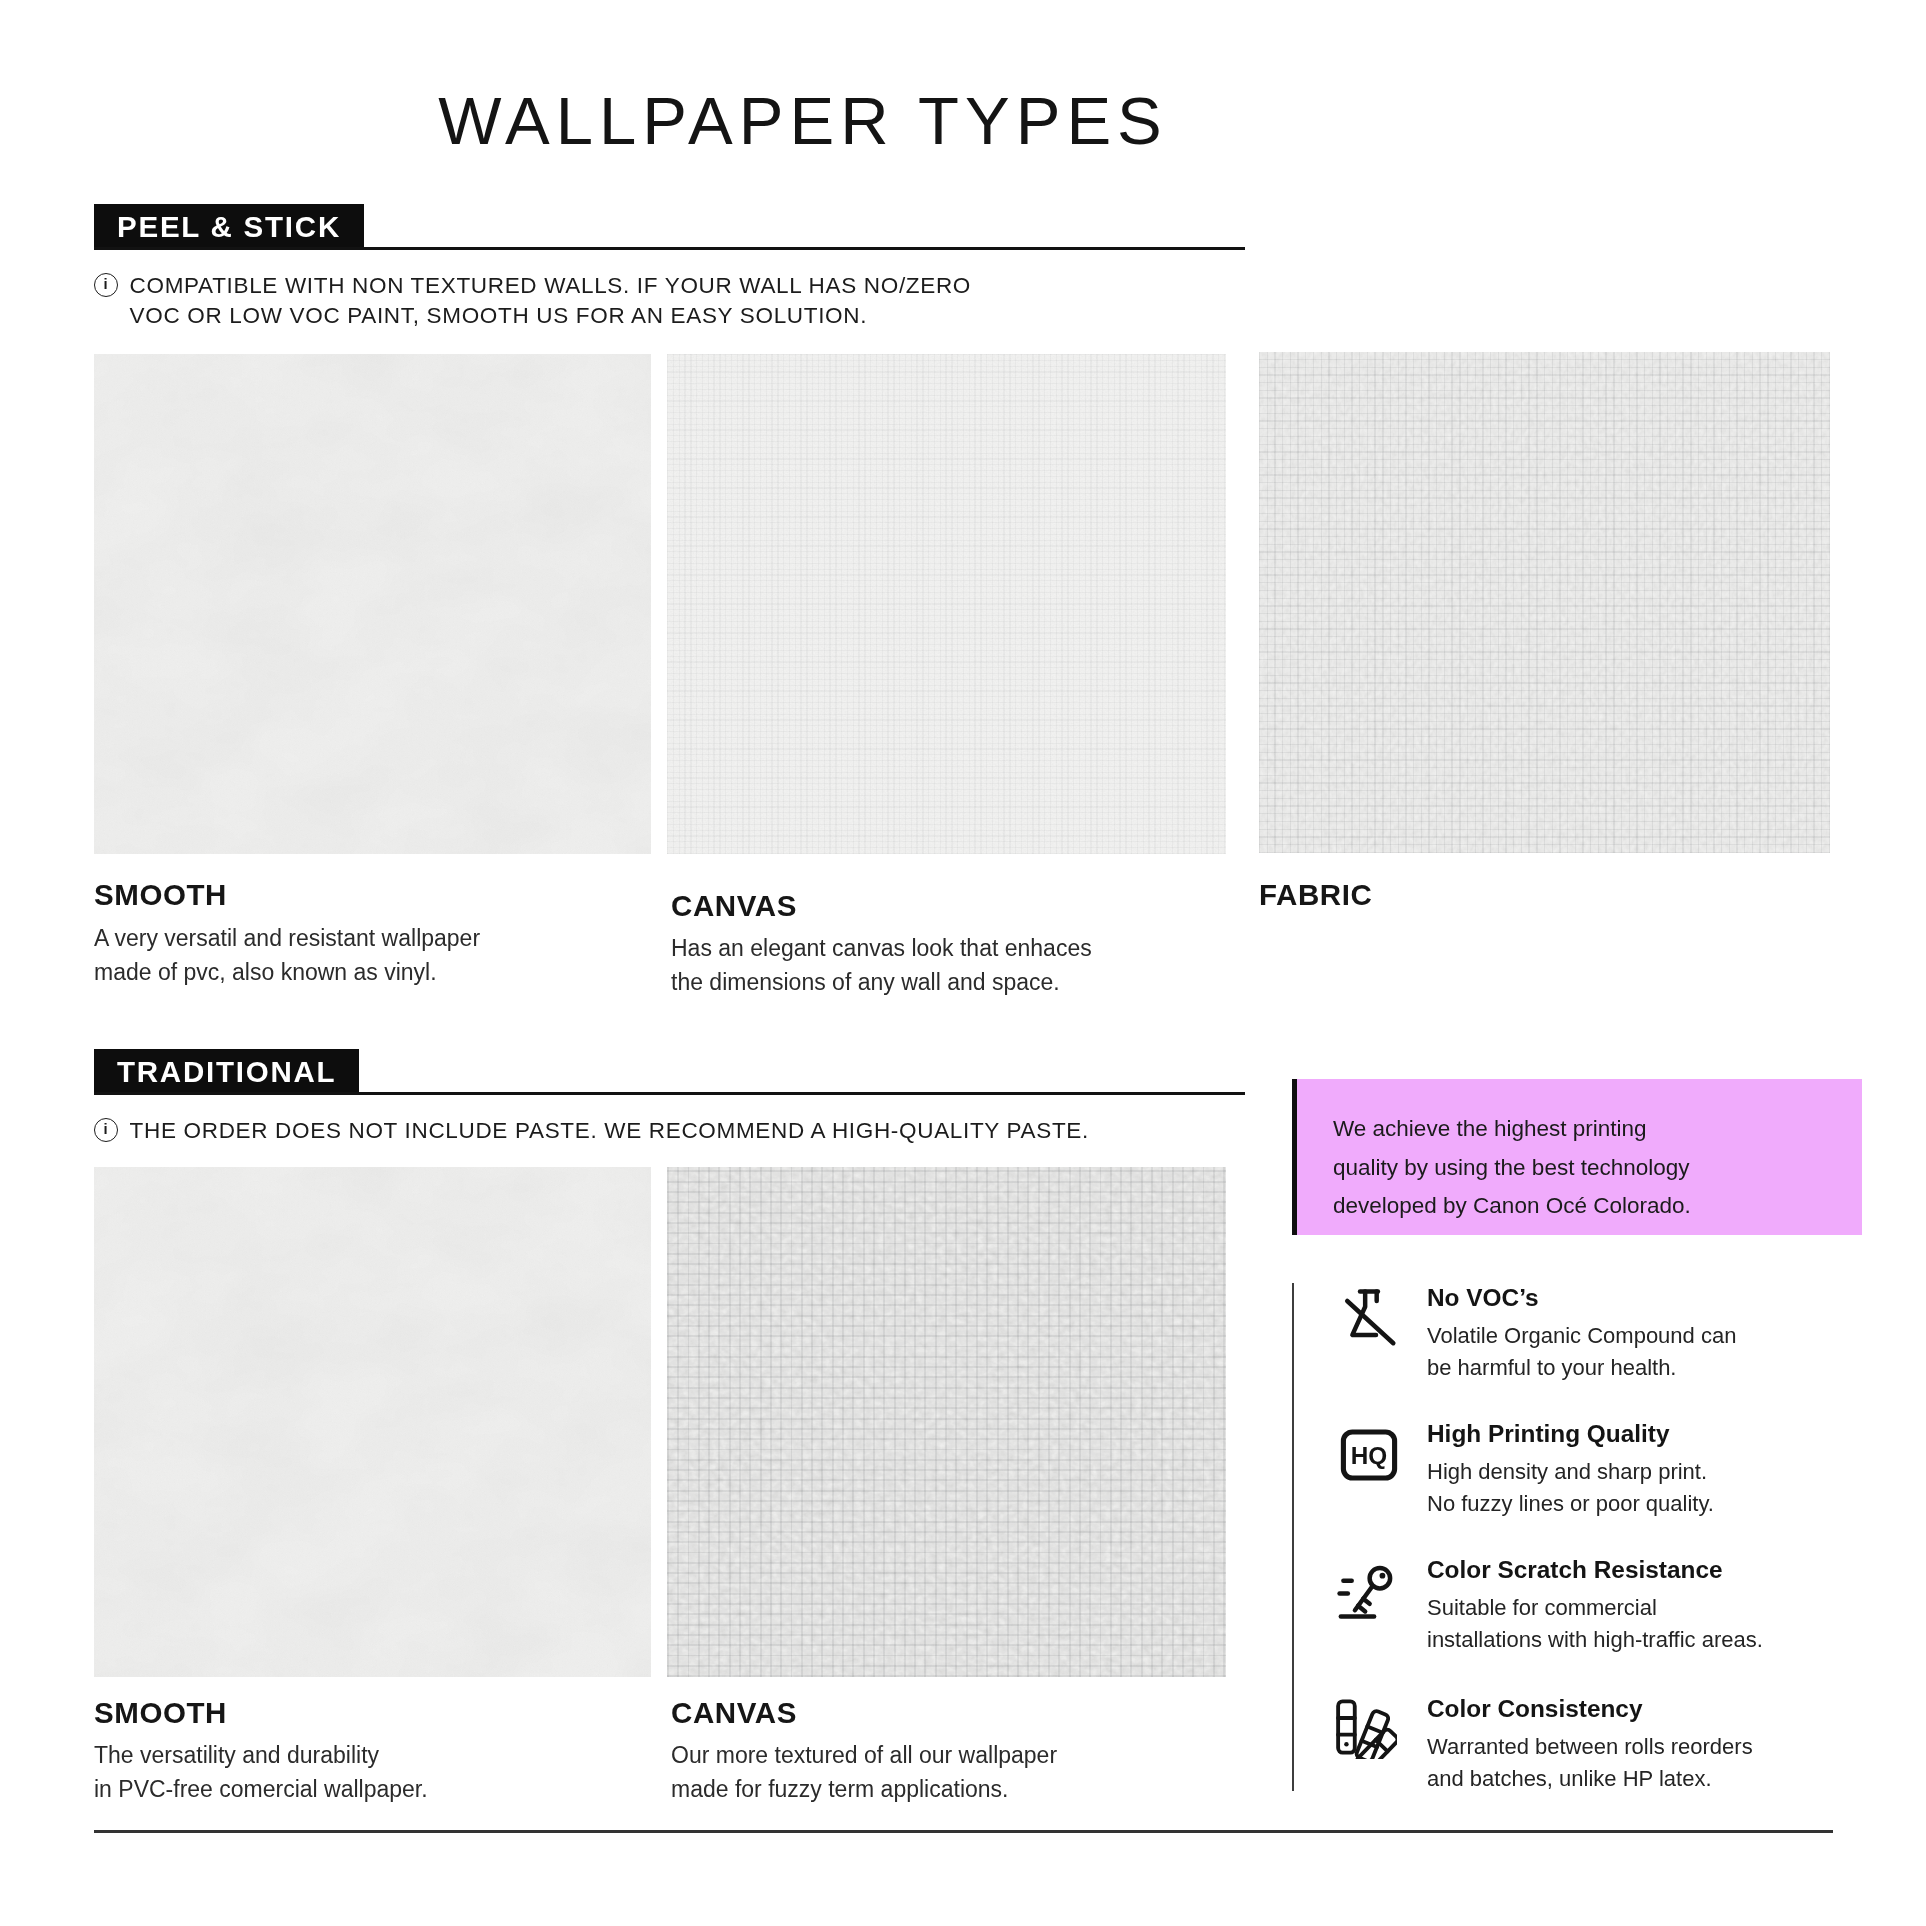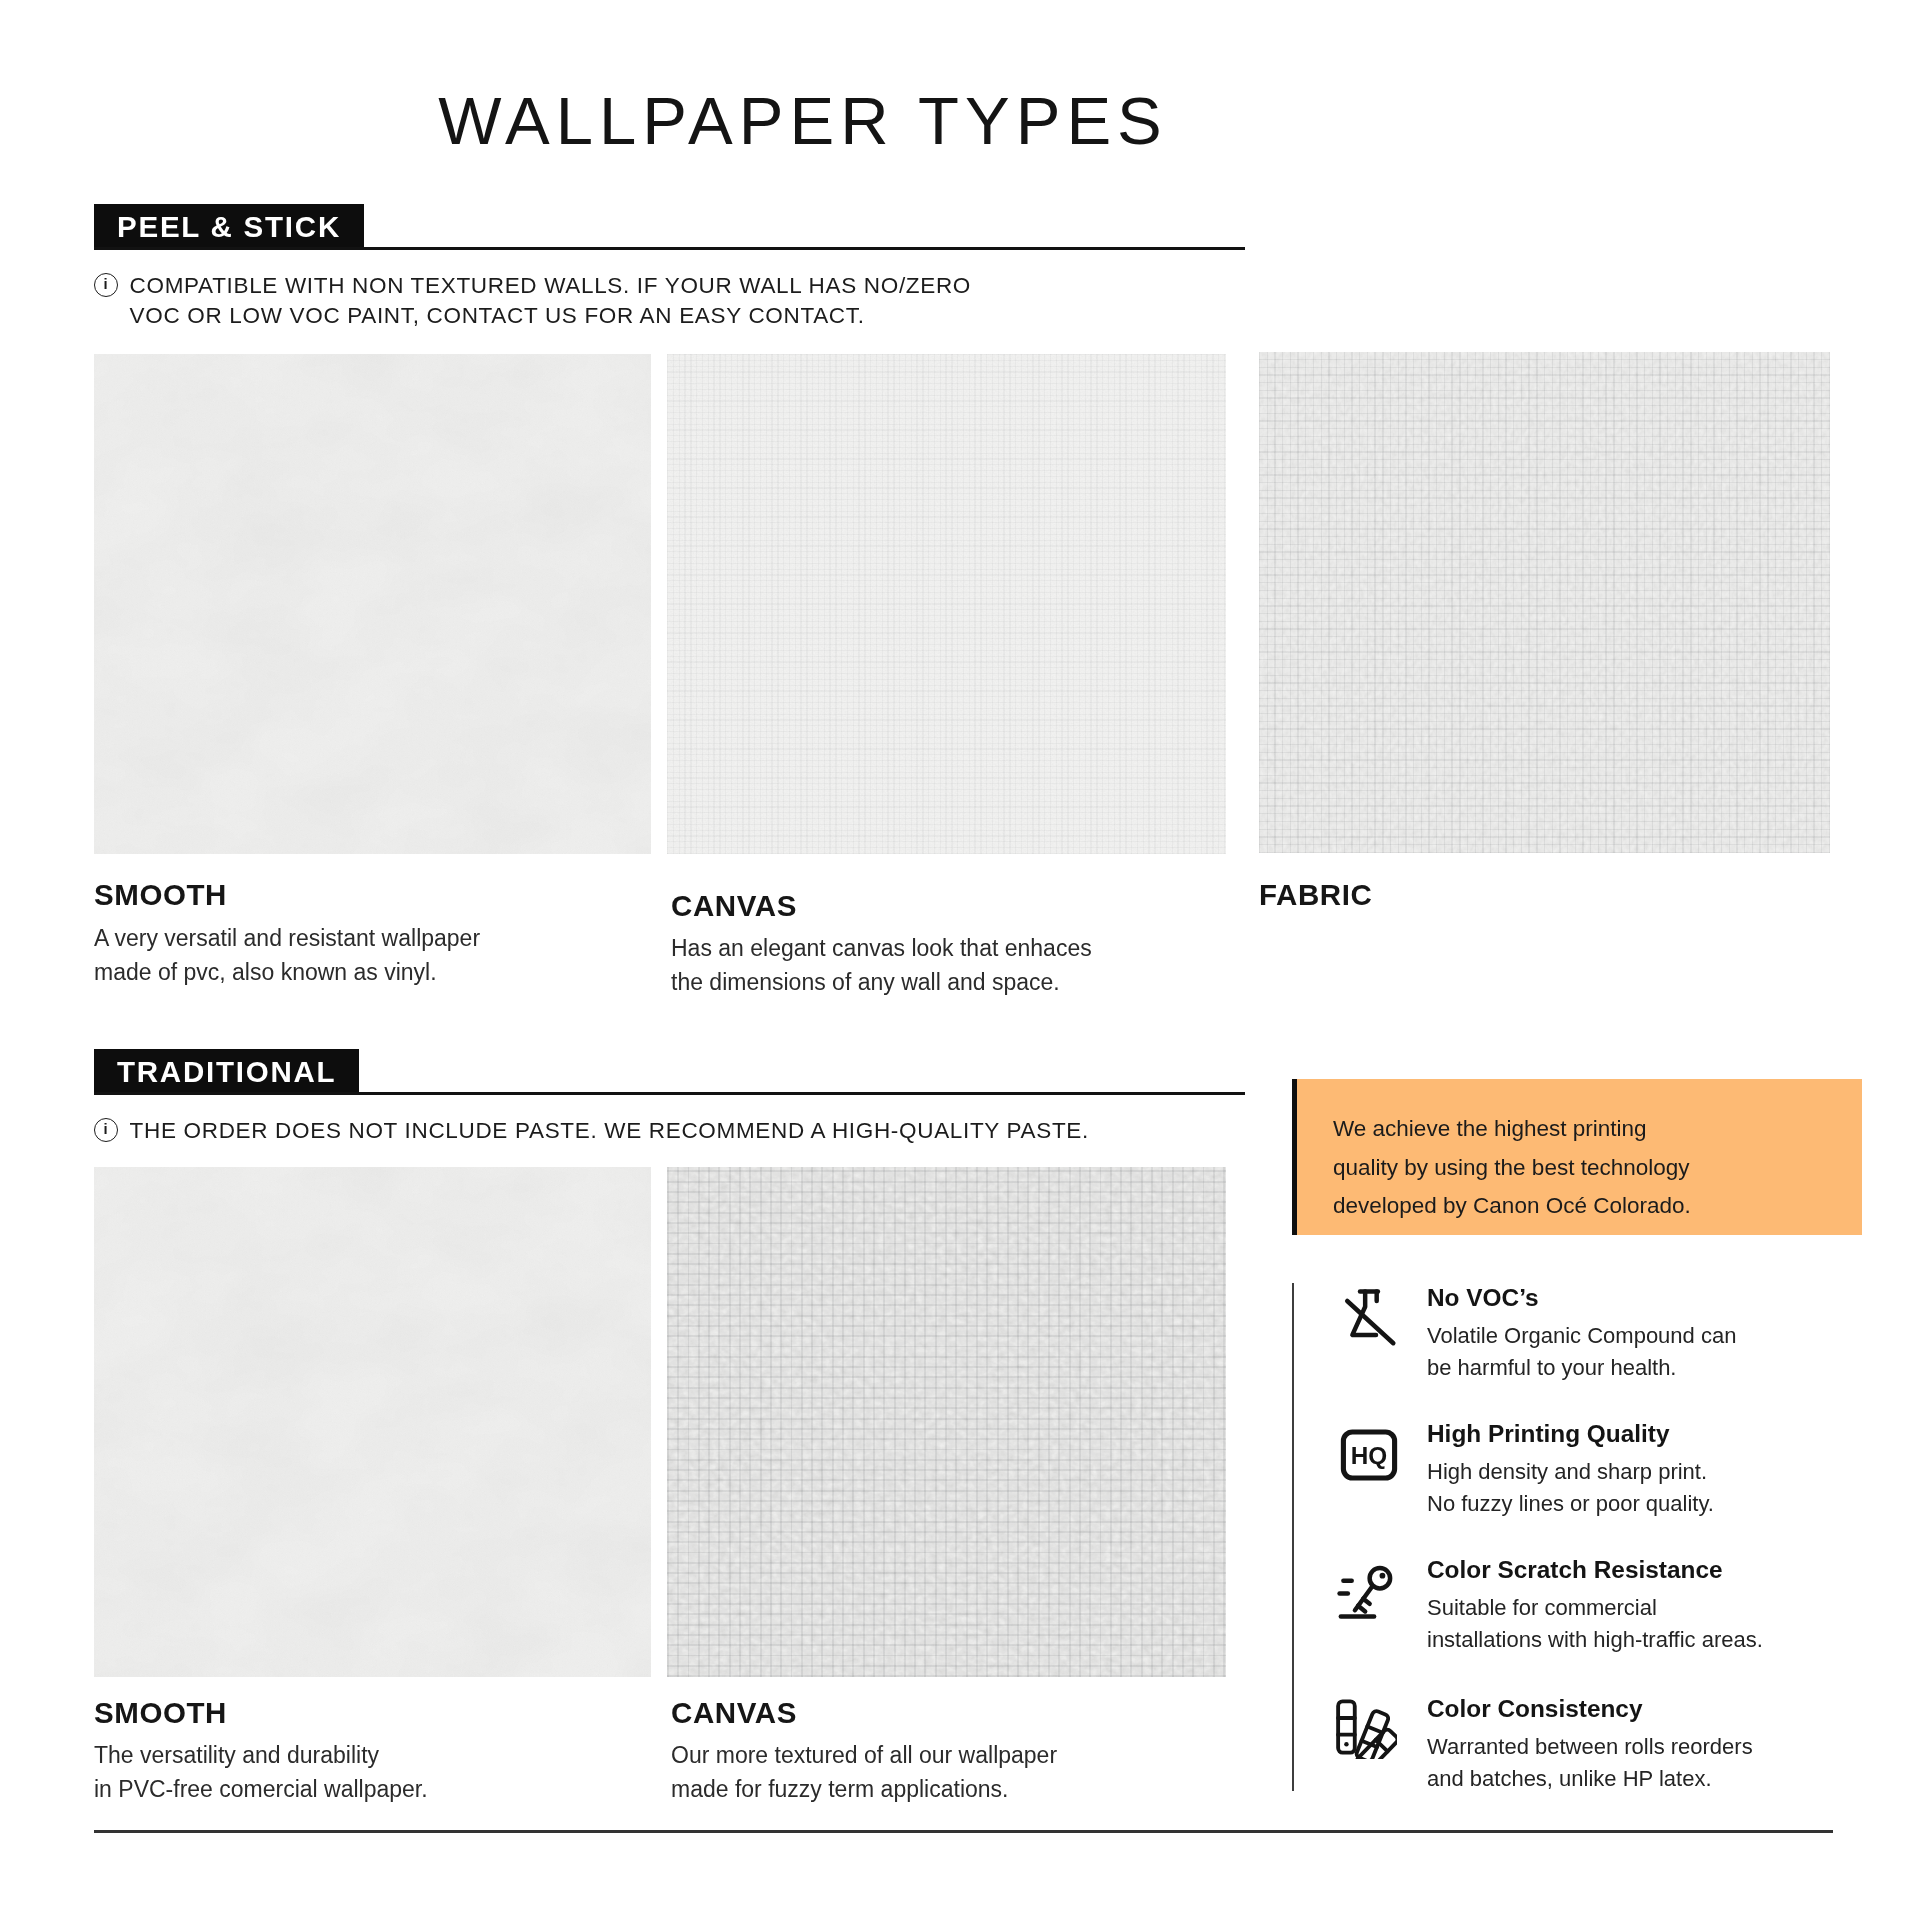--- a/index.html
+++ b/index.html
@@ -31,21 +31,21 @@
   .weave.mesh{background-image:
       repeating-linear-gradient(0deg, rgba(80,85,90,0.09) 0 1.3px, rgba(0,0,0,0) 1.3px 7.7px),
       repeating-linear-gradient(90deg, rgba(80,85,90,0.09) 0 1.3px, rgba(0,0,0,0) 1.3px 7.7px);}
   .weave.burlap{background-image:
       repeating-linear-gradient(0deg, rgba(75,80,85,0.10) 0 1.9px, rgba(0,0,0,0) 1.9px 10.3px),
       repeating-linear-gradient(90deg, rgba(75,80,85,0.10) 0 1.9px, rgba(0,0,0,0) 1.9px 10.3px);}
 
   .sw-name{font-size:29.5px;font-weight:600;letter-spacing:0.02em;color:#161616;white-space:nowrap;}
   .sw-desc{font-size:23px;line-height:1.46;color:#2b2b2b;}
 
-  .hl-box{background:#fdba74;border-left:5.8px solid #0f0f0f;box-sizing:border-box;
+  .hl-box{background:#f0abfc;border-left:5.8px solid #0f0f0f;box-sizing:border-box;
           padding:31px 26px 0 36px;font-size:22.5px;line-height:1.72;color:#1b1b1b;}
   .vrule{width:1.9px;background:#3d3d3d;}
 
   .f-icon{width:64px;height:64px;}
   .f-icon svg{display:block;width:100%;height:100%;}
   .f-title{font-size:24.4px;font-weight:600;color:#141414;margin:0 0 6.4px 0;white-space:nowrap;}
   .f-desc{font-size:22px;line-height:1.47;color:#242424;}
 
   .fdiv{height:2.6px;background:#333333;}
   .defs-hidden{position:absolute;width:0;height:0;overflow:hidden;}
@@ -114,21 +114,21 @@
 
   <div class="abs rule" style="left:94px;top:204px;width:1151px;">
     <span class="badge">PEEL &amp; STICK</span>
   </div>
 
   <div class="abs note" style="left:94px;top:271px;width:963px;">
     <span class="i-circle">
         <span>i</span>
       </span>
     <span class="pre">COMPATIBLE WITH NON TEXTURED WALLS. IF YOUR WALL HAS NO/ZERO
-VOC OR LOW VOC PAINT, CONTACT US FOR AN EASY CONTACT.</span>
+VOC OR LOW VOC PAINT, SMOOTH US FOR AN EASY SOLUTION.</span>
   </div>
 
   <div class="abs swatch" style="left:94px;top:354px;width:557px;height:500px;">
     <svg preserveAspectRatio="none" viewBox="0 0 868 778" width="557" height="500">
       <rect width="100%" height="100%" fill="#f5f5f4"></rect>
       <rect width="100%" height="100%" filter="url(#fx-mottle)" class="blend"></rect>
       <rect width="100%" height="100%" filter="url(#fx-grain)" class="blend"></rect>
     </svg>
   </div>
   <div class="abs swatch" style="left:667px;top:354px;width:559px;height:500px;">

